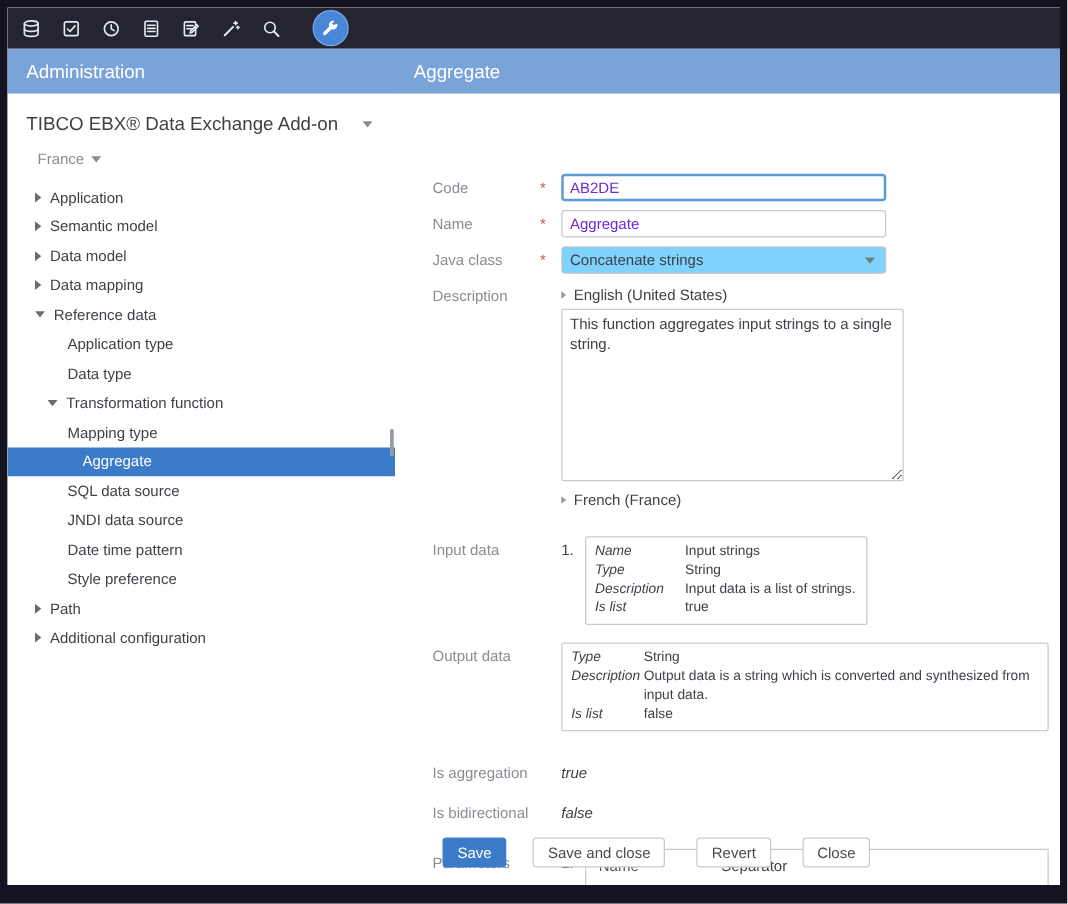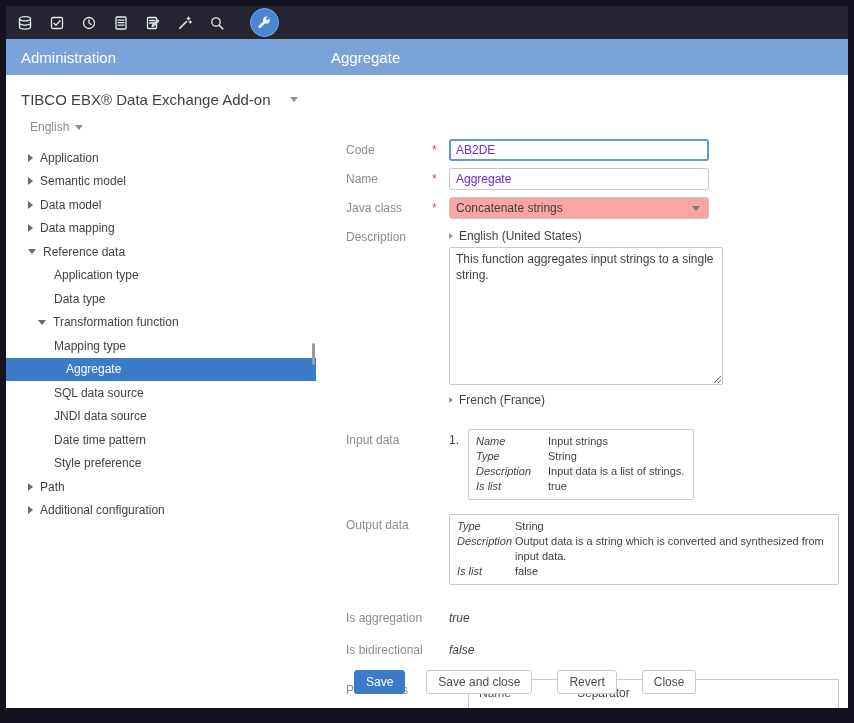--- a/index.html
+++ b/index.html
@@ -48,21 +48,21 @@
   .main { flex:1; position:relative; overflow:hidden; background:#fff; }
   .form { padding:64px 0 0 30px; font-size:12px; color:#3f3f49; }
   .frow { display:flex; align-items:flex-start; margin-bottom:7px; }
   .flabel { width:86px; flex:0 0 auto; color:#8b8b95; padding-top:4px; }
   .freq { width:17px; flex:0 0 auto; color:#d04f4f; padding-top:4px; }
   .fnoreq { width:17px; flex:0 0 auto; }
   .tinput { width:260px; height:22px; border:1px solid #c6c6cc; border-radius:3px; padding:0 6px;
             font-family:inherit; font-size:12px; color:#6d28d9; outline:none; }
   .tinput.focused { border:2px solid #5b9bd5; padding:0 5px; }
   .fselect { width:260px; height:22px; border:1px solid #c6c6cc; border-radius:3px; padding:0 8px 0 6px;
-             display:flex; align-items:center; justify-content:space-between; cursor:pointer; background:#fca5a5; }
+             display:flex; align-items:center; justify-content:space-between; cursor:pointer; background:#7dd3fc; }
   .fselect .caret-down { border-top-color:#77777f; }
 
   .loc-row { display:flex; align-items:center; margin:3px 0 4px; color:#3f3f49; cursor:pointer; }
   .loc-tri { width:0; height:0; border-left:4px solid #9a9aa4; border-top:3.5px solid transparent; border-bottom:3.5px solid transparent; margin-right:6px; }
   textarea.desc { width:274px; height:138px; border:1px solid #c8c8ce; border-radius:2px; padding:3px 6px;
                   font-family:inherit; font-size:12px; color:#3f3f49; line-height:1.35; }
   .french { margin-top:5px; margin-bottom:0; }
 
   .gap-lg { margin-top:22px; }
   .gap-md { margin-top:14px; }
@@ -152,21 +152,21 @@
     </div>
 
     <div class="bodyrow">
 
       <aside class="sidebar">
         <div class="sb-title-row">
           <span class="sb-title">TIBCO EBX® Data Exchange Add-on</span>
           <span class="caret-down"></span>
         </div>
         <div class="sb-actions">
-          <span>English</span>
+          <span>France</span>
           <span class="caret-down"></span>
         </div>
 
         <div class="tree">
           <div class="trow l0">
             <span class="tw c"></span>
             <span>Application</span>
           </div>
           <div class="trow l0">
             <span class="tw c"></span>

